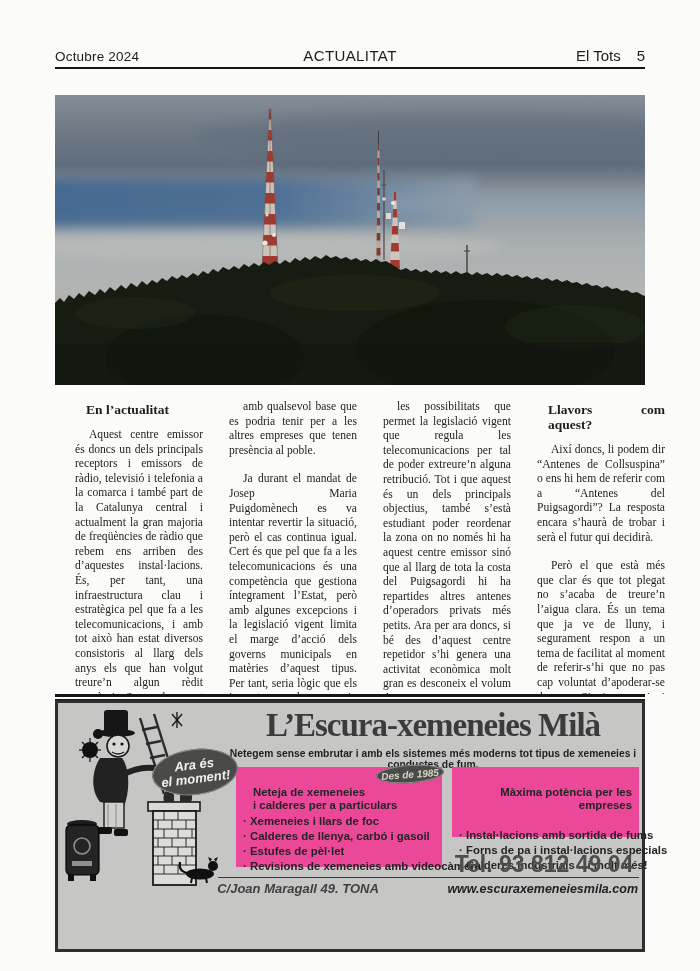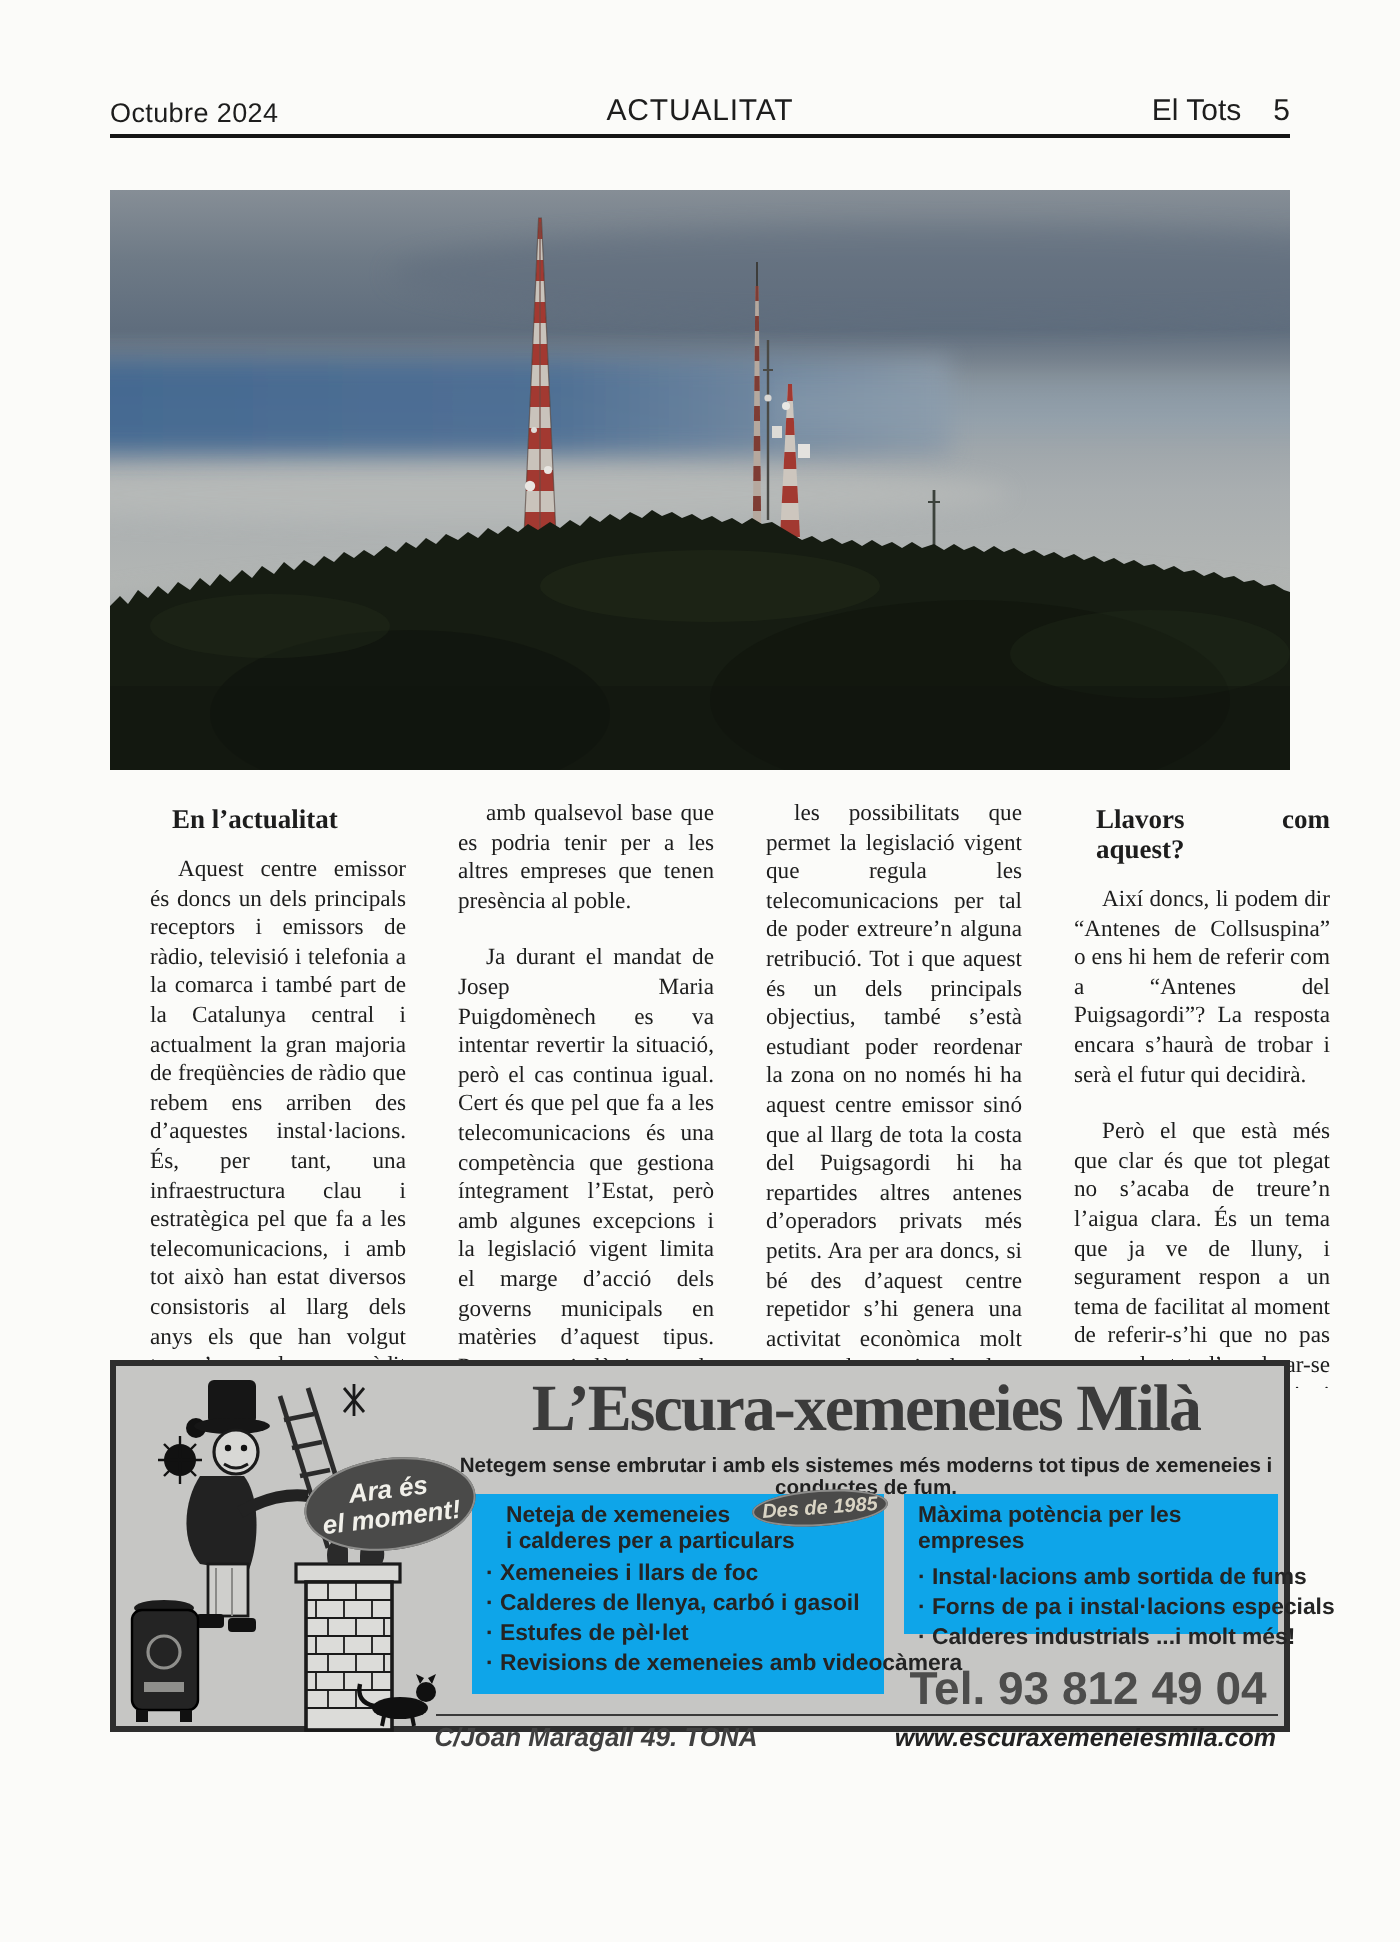--- a/index.html
+++ b/index.html
@@ -18,40 +18,40 @@
   .photo{position:absolute;left:55px;top:95px;width:590px;height:290px;overflow:hidden;}
   
   .cols{position:absolute;left:55px;top:400px;width:590px;height:294px;display:flex;gap:26px;margin-left:20px;}
   .col{flex:1 1 0;font-size:11.6px;line-height:14.6px;text-align:justify;overflow:hidden;}
   .col h2{font-size:13.5px;line-height:15px;margin:2px 0 11px;padding-left:11px;font-weight:bold;}
   .col p{margin:0;text-indent:14px;}
   .col p + p{margin-top:14px;}
   .end-rule{position:absolute;left:55px;top:694px;width:590px;border-top:3px solid #151515;}
   .end-rule div{height:1px;background:#151515;margin-top:2px;}
   
-  .ad{position:absolute;left:55px;top:680px;width:590px;height:186px;box-sizing:border-box;
+  .ad{position:absolute;left:55px;top:700px;width:590px;height:252px;box-sizing:border-box;
       background:#c6c6c4;border:3px solid #2e2e2e;font-family:"Liberation Sans", sans-serif;}
   .ad-cartoon{position:absolute;left:2px;top:3px;width:168px;height:186px;}
   .ad-title{position:absolute;left:170px;top:2px;width:410px;text-align:center;
       font-family:"Liberation Serif", serif;font-weight:bold;font-size:33px;line-height:40px;
       color:#3b3b3b;letter-spacing:-1px;white-space:nowrap;}
   .ad-tagline{position:absolute;left:168px;top:45px;width:414px;text-align:center;
       font-weight:bold;font-size:10.3px;color:#1f1f1f;}
   .badge{background:#4a4a49;color:#f1f0ea;border-radius:50%;
       display:flex;flex-direction:column;align-items:center;justify-content:center;
       font-style:italic;font-weight:bold;box-shadow:inset 0 0 0 1px #8d8d8b;}
   .badge-moment{position:absolute;left:94px;top:46px;width:86px;height:46px;
       transform:rotate(-7deg);font-size:13px;line-height:14px;z-index:3;}
   .badge-since{position:absolute;left:318px;top:62px;width:68px;height:18px;
       transform:rotate(-4deg);font-size:10px;color:#d9d4c4;z-index:3;}
-  .ad-box{position:absolute;background:#0ea5e9;box-sizing:border-box;padding:5px 7px;color:#242424;}
+  .ad-box{position:absolute;background:#ec4899;box-sizing:border-box;padding:19px 7px;color:#242424;}
   .ad-box-left{left:178px;top:64px;width:206px;height:100px;}
   .ad-box-right{left:394px;top:64px;width:187px;height:70px;}
   .box-h{font-weight:bold;font-size:11.4px;line-height:13px;margin:0 0 2px 10px;}
-  .box-h.center{text-align:left;margin-left:0;margin-bottom:4px;}
+  .box-h.center{text-align:right;margin-left:0;margin-bottom:16px;}
   .ad-box ul{list-style:none;margin:0;padding:0;}
   .ad-box li{font-weight:bold;font-size:11.4px;line-height:15px;white-space:nowrap;}
   .ad-box li::before{content:"· ";}
   .ad-phone{position:absolute;left:390px;top:148px;width:192px;text-align:center;
       font-weight:bold;font-size:23px;color:#4d4d4c;white-space:nowrap;}
   .ad-bottom-rule{position:absolute;left:160px;top:174px;width:421px;height:1px;background:#3a3a3a;}
   .ad-address{position:absolute;left:150px;top:178px;width:180px;text-align:center;
       font-style:italic;font-weight:bold;font-size:13px;color:#404040;}
   .ad-website{position:absolute;right:4px;top:179px;width:210px;text-align:right;
       font-style:italic;font-weight:bold;font-size:12.5px;color:#222;}

